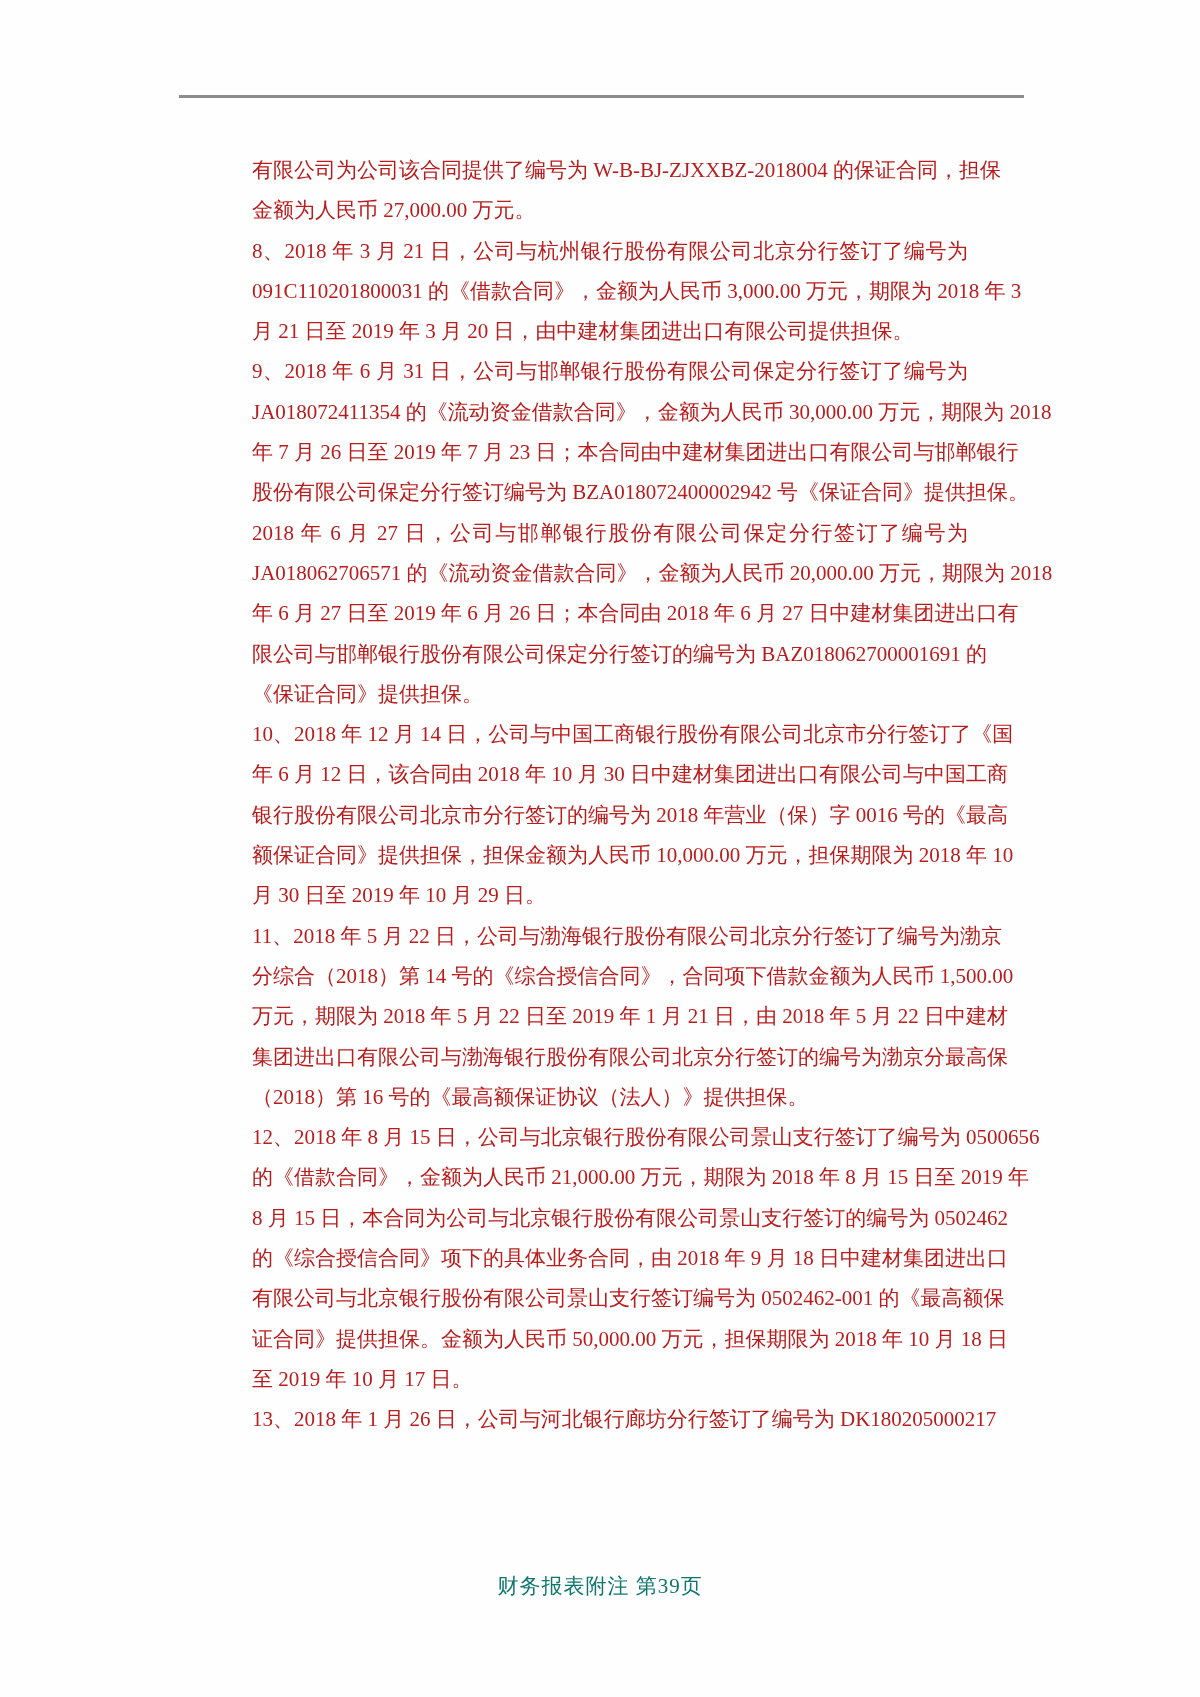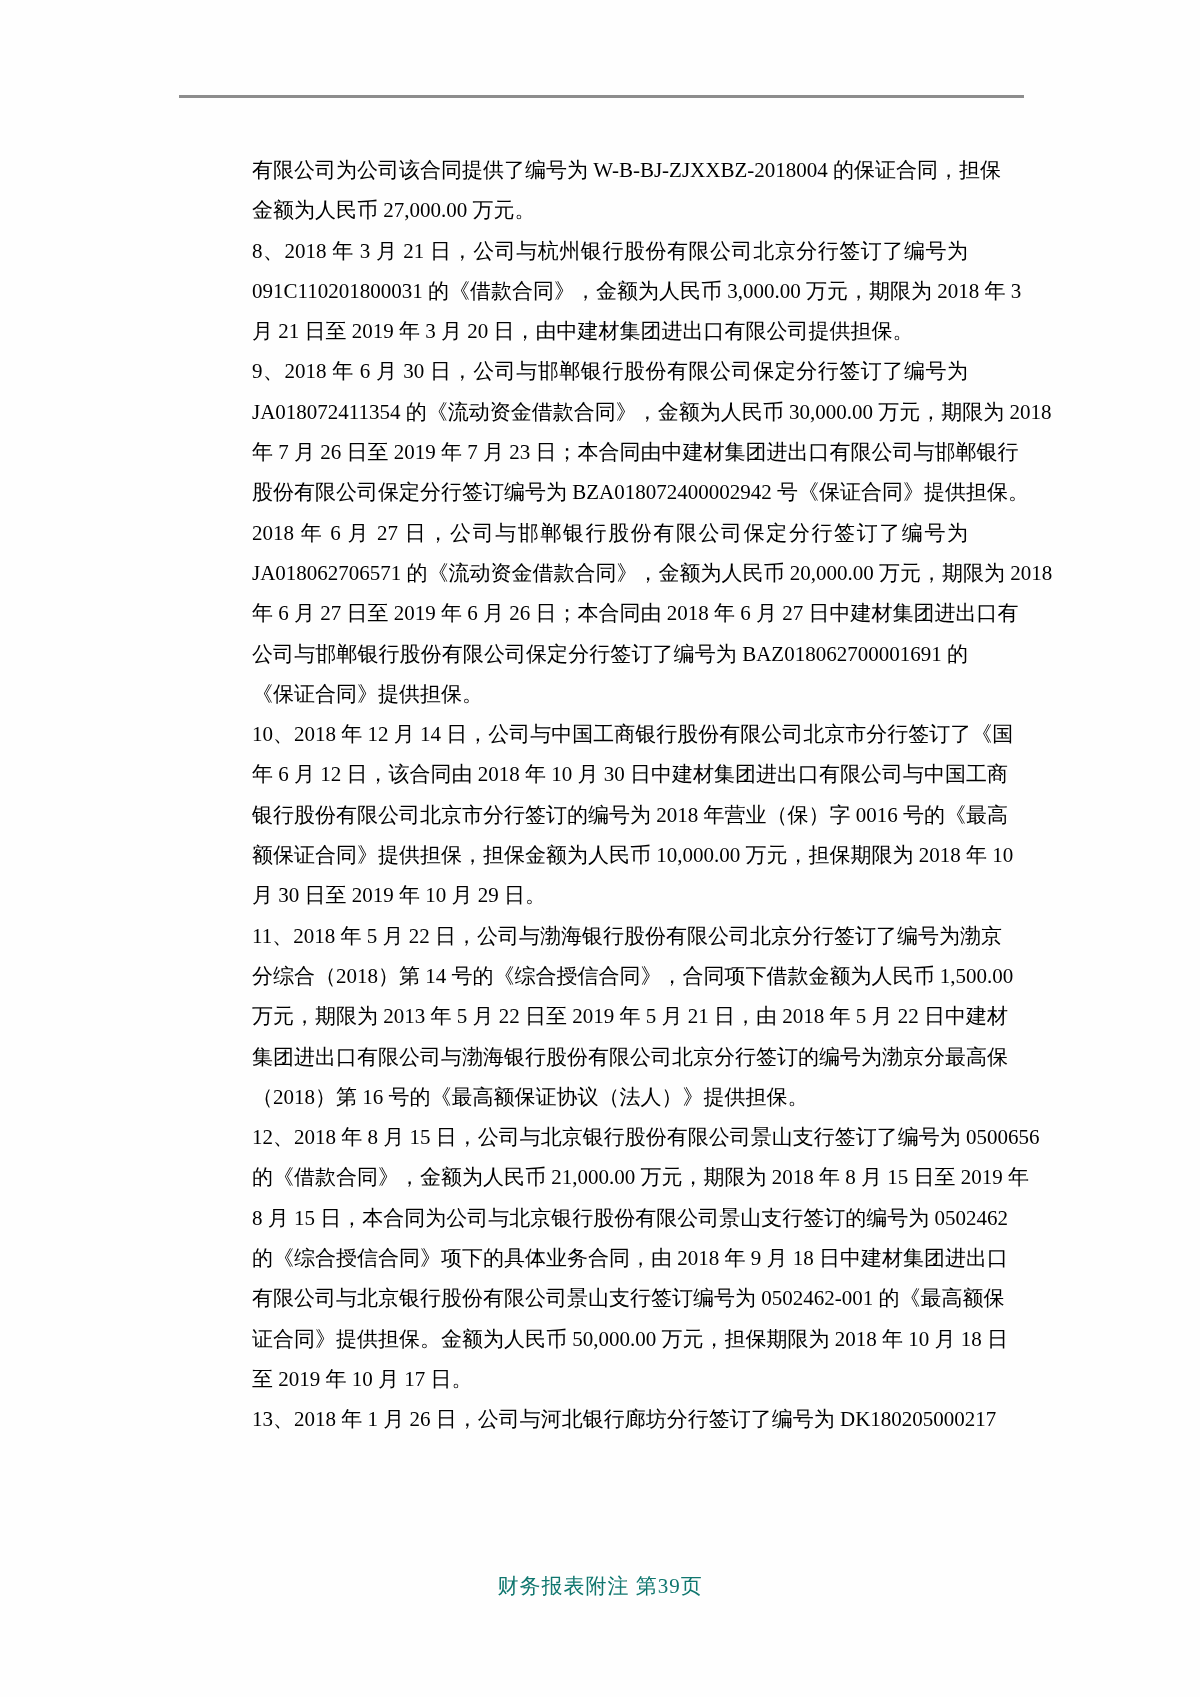--- a/index.html
+++ b/index.html
@@ -28,21 +28,21 @@
     position: absolute;
     left: 252px;
     top: 150px;
     width: 716px;
   }
   .line {
     font-size: 21px;
     line-height: 40.3px;
     height: 40.3px;
     white-space: nowrap;
-    color: #000000;
+    color: #b91c1c;
   }
   .line.j {
     text-align: justify;
     text-align-last: justify;
   }
   .line.l {
     text-align: right;
     text-align-last: left;
   }
   .footer {
@@ -60,37 +60,37 @@
 <body>
 
 <div class="page">
   <div class="header-rule"></div>
   <div class="text-block">
       <div class="line j">有限公司为公司该合同提供了编号为 W-B-BJ-ZJXXBZ-2018004 的保证合同，担保</div>
       <div class="line l">金额为人民币 27,000.00 万元。</div>
       <div class="line j">8、2018 年 3 月 21 日，公司与杭州银行股份有限公司北京分行签订了编号为</div>
       <div class="line j">091C110201800031 的《借款合同》，金额为人民币 3,000.00 万元，期限为 2018 年 3</div>
       <div class="line l">月 21 日至 2019 年 3 月 20 日，由中建材集团进出口有限公司提供担保。</div>
-      <div class="line j">9、2018 年 6 月 30 日，公司与邯郸银行股份有限公司保定分行签订了编号为</div>
+      <div class="line j">9、2018 年 6 月 31 日，公司与邯郸银行股份有限公司保定分行签订了编号为</div>
       <div class="line j">JA018072411354 的《流动资金借款合同》，金额为人民币 30,000.00 万元，期限为 2018</div>
       <div class="line j">年 7 月 26 日至 2019 年 7 月 23 日；本合同由中建材集团进出口有限公司与邯郸银行</div>
       <div class="line j">股份有限公司保定分行签订编号为 BZA018072400002942 号《保证合同》提供担保。</div>
       <div class="line j">2018 年 6 月 27 日，公司与邯郸银行股份有限公司保定分行签订了编号为</div>
       <div class="line j">JA018062706571 的《流动资金借款合同》，金额为人民币 20,000.00 万元，期限为 2018</div>
       <div class="line j">年 6 月 27 日至 2019 年 6 月 26 日；本合同由 2018 年 6 月 27 日中建材集团进出口有</div>
-      <div class="line j">公司与邯郸银行股份有限公司保定分行签订了编号为 BAZ018062700001691 的</div>
+      <div class="line j">限公司与邯郸银行股份有限公司保定分行签订的编号为 BAZ018062700001691 的</div>
       <div class="line l">《保证合同》提供担保。</div>
       <div class="line j">10、2018 年 12 月 14 日，公司与中国工商银行股份有限公司北京市分行签订了《国</div>
       <div class="line j">年 6 月 12 日，该合同由 2018 年 10 月 30 日中建材集团进出口有限公司与中国工商</div>
       <div class="line j">银行股份有限公司北京市分行签订的编号为 2018 年营业（保）字 0016 号的《最高</div>
       <div class="line j">额保证合同》提供担保，担保金额为人民币 10,000.00 万元，担保期限为 2018 年 10</div>
       <div class="line l">月 30 日至 2019 年 10 月 29 日。</div>
       <div class="line j">11、2018 年 5 月 22 日，公司与渤海银行股份有限公司北京分行签订了编号为渤京</div>
       <div class="line j">分综合（2018）第 14 号的《综合授信合同》，合同项下借款金额为人民币 1,500.00</div>
-      <div class="line j">万元，期限为 2013 年 5 月 22 日至 2019 年 5 月 21 日，由 2018 年 5 月 22 日中建材</div>
+      <div class="line j">万元，期限为 2018 年 5 月 22 日至 2019 年 1 月 21 日，由 2018 年 5 月 22 日中建材</div>
       <div class="line j">集团进出口有限公司与渤海银行股份有限公司北京分行签订的编号为渤京分最高保</div>
       <div class="line l">（2018）第 16 号的《最高额保证协议（法人）》提供担保。</div>
       <div class="line j">12、2018 年 8 月 15 日，公司与北京银行股份有限公司景山支行签订了编号为 0500656</div>
       <div class="line j">的《借款合同》，金额为人民币 21,000.00 万元，期限为 2018 年 8 月 15 日至 2019 年</div>
       <div class="line j">8 月 15 日，本合同为公司与北京银行股份有限公司景山支行签订的编号为 0502462</div>
       <div class="line j">的《综合授信合同》项下的具体业务合同，由 2018 年 9 月 18 日中建材集团进出口</div>
       <div class="line j">有限公司与北京银行股份有限公司景山支行签订编号为 0502462-001 的《最高额保</div>
       <div class="line j">证合同》提供担保。金额为人民币 50,000.00 万元，担保期限为 2018 年 10 月 18 日</div>
       <div class="line l">至 2019 年 10 月 17 日。</div>
       <div class="line j">13、2018 年 1 月 26 日，公司与河北银行廊坊分行签订了编号为 DK180205000217</div>

